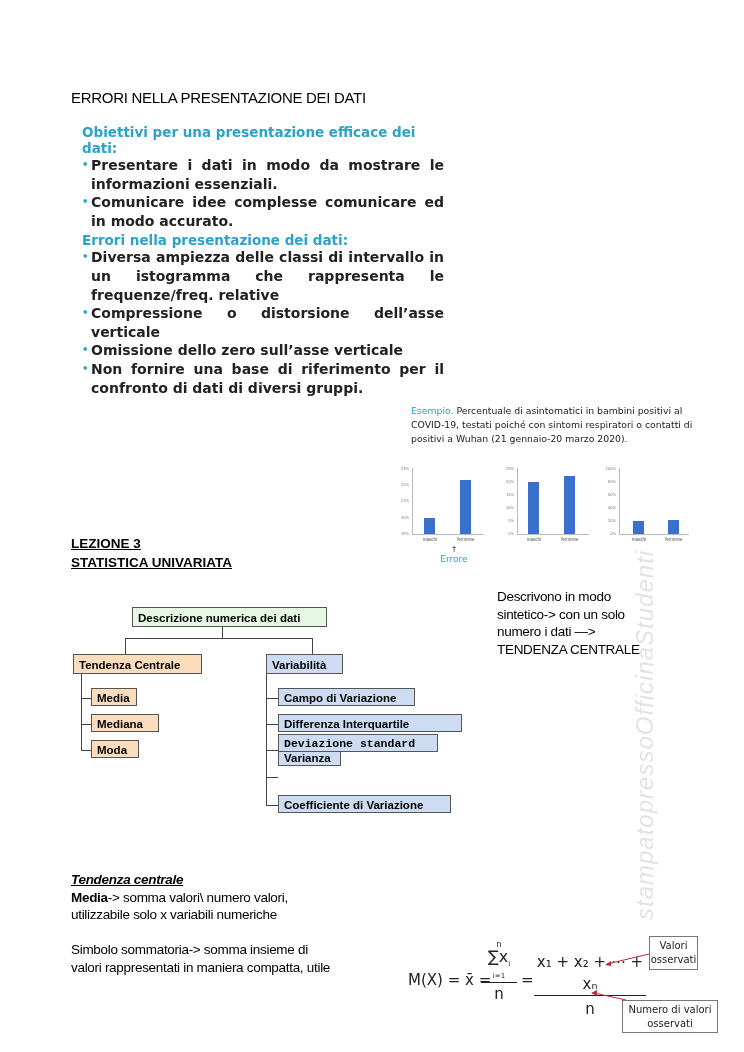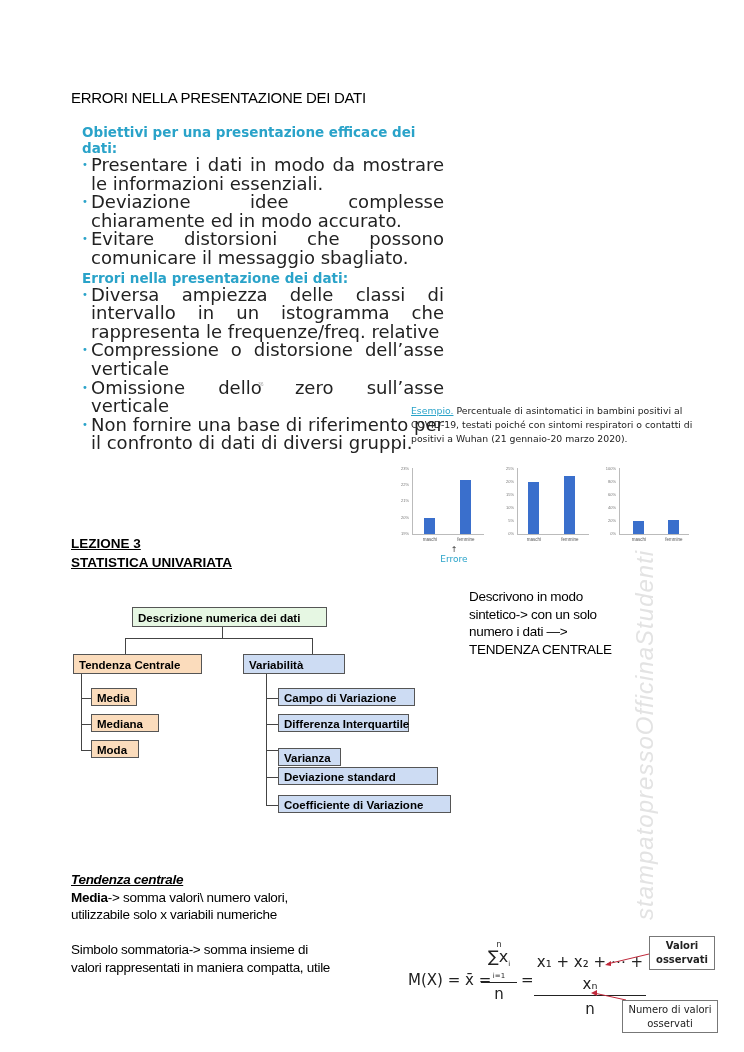--- a/index.html
+++ b/index.html
@@ -2,24 +2,24 @@
 <html><head>
 <meta charset="utf-8">
 <style>
   html, body { margin: 0; padding: 0; background: #ffffff; }
   body { width: 744px; height: 1052px; position: relative; overflow: hidden; font-family: "Liberation Sans", sans-serif; color: #000; }
   .abs { position: absolute; }
   .heading { font-size: 15px; letter-spacing: -0.3px; }
   .slide { font-family: "DejaVu Sans", sans-serif; color: #222; }
   .slide-title { color: #2aa3c9; font-weight: bold; font-size: 13.5px; }
   .slide ul { list-style: none; margin: 0; padding: 0; }
-  .slide li { position: relative; padding-left: 9px; font-size: 18px; line-height: 18.6px; text-align: justify; }
+  .slide li { position: relative; padding-left: 9px; font-size: 14px; line-height: 18.6px; text-align: justify; font-weight: bold; }
   .slide li::before { content: "•"; position: absolute; left: 0; top: 0; color: #2aa3c9; font-size: 10px; }
   .example { font-family: "DejaVu Sans", sans-serif; font-size: 9.3px; line-height: 14px; color: #222; }
-  .example .lbl { color: #2aa3c9; text-decoration: underline; }
+  .example .lbl { color: #2aa3c9; }
   .chart { position: absolute; }
   .chart .axis-y { position: absolute; border-left: 1px solid #bbb; }
   .chart .axis-x { position: absolute; border-top: 1px solid #bbb; }
   .chart .tick { position: absolute; font-size: 4px; color: #777; text-align: right; width: 14px; }
   .chart .bar { position: absolute; background: #3a6fcc; }
   .chart .cat { position: absolute; font-size: 4.5px; color: #555; text-align: center; width: 30px; }
   .errore { color: #2aa3c9; font-size: 9px; font-family: "DejaVu Sans", sans-serif; }
   .lesson { font-weight: bold; font-size: 13.5px; line-height: 19px; }
   .box { position: absolute; border: 1px solid #555; font-weight: bold; font-size: 11.5px; padding: 0 5px; height: 18px; line-height: 18px; white-space: nowrap; box-sizing: border-box; }
   .green { background: #e6f7e3; }
@@ -35,22 +35,21 @@
 </style>
 </head>
 <body>
 
 <div class="abs heading" style="left:71px; top:89px;">ERRORI NELLA PRESENTAZIONE DEI DATI</div>
 
 <div class="abs slide" style="left:82px; top:124px; width:362px;">
   <div class="slide-title">Obiettivi per una presentazione efficace dei dati:</div>
   <ul>
     <li>Presentare i dati in modo da mostrare le informazioni essenziali.</li>
-    <li>Deviazione idee complesse chiaramente ed in modo accurato.</li>
-    <li>Evitare distorsioni che possono comunicare il messaggio sbagliato.</li>
+    <li>Comunicare idee complesse comunicare ed in modo accurato.</li>
   </ul>
   <div class="slide-title" style="margin-top:2px;">Errori nella presentazione dei dati:</div>
   <ul>
     <li>Diversa ampiezza delle classi di intervallo in un istogramma che rappresenta le frequenze/freq. relative</li>
     <li>Compressione o distorsione dell’asse verticale</li>
     <li>Omissione dello zero sull’asse verticale</li>
     <li>Non fornire una base di riferimento per il confronto di dati di diversi gruppi.</li>
   </ul>
 </div>
 <div class="abs" style="left:258px; top:381px; font-size:5px; color:#aaa;">36</div>
@@ -127,34 +126,34 @@
 
   <div class="line" style="left:266px; top:673px; width:1px; height:133px;"></div>
   <div class="line" style="left:266px; top:698px; width:12px; height:1px;"></div>
   <div class="line" style="left:266px; top:724px; width:12px; height:1px;"></div>
   <div class="line" style="left:266px; top:750px; width:12px; height:1px;"></div>
   <div class="line" style="left:266px; top:777px; width:12px; height:1px;"></div>
   <div class="line" style="left:266px; top:805px; width:12px; height:1px;"></div>
 
   <div class="box green" style="left:132px; top:607px; width:195px; height:20px; line-height:20px;">Descrizione numerica dei dati</div>
   <div class="box orange" style="left:73px; top:654px; width:129px; height:20px; line-height:20px;">Tendenza Centrale</div>
-  <div class="box blue" style="left:243px; top:654px; width:102px; height:20px; line-height:20px;">Variabilità</div>
+  <div class="box blue" style="left:266px; top:654px; width:77px; height:20px; line-height:20px;">Variabilità</div>
 
   <div class="box orange" style="left:91px; top:688px; width:46px;">Media</div>
   <div class="box orange" style="left:91px; top:714px; width:68px;">Mediana</div>
   <div class="box orange" style="left:91px; top:740px; width:48px;">Moda</div>
 
   <div class="box blue" style="left:278px; top:688px; width:137px;">Campo di Variazione</div>
-  <div class="box blue" style="left:278px; top:714px; width:131px;">Differenza Interquartile</div>
+  <div class="box blue" style="left:278px; top:714px; width:184px;">Differenza Interquartile</div>
   <div class="box blue" style="left:278px; top:748px; width:63px;">Varianza</div>
-  <div class="box blue" style="left:278px; top:767px; width:160px;">Deviazione standard</div>
+  <div class="box blue" style="left:278px; top:734px; width:160px;font-family:Liberation Mono, monospace;">Deviazione standard</div>
   <div class="box blue" style="left:278px; top:795px; width:173px;">Coefficiente di Variazione</div>
 </div>
 
-<div class="abs side-note" style="left:469px; top:588px;">
+<div class="abs side-note" style="left:497px; top:588px;">
   <div>Descrivono in modo</div>
   <div>sintetico-&gt; con un solo</div>
   <div>numero i dati —&gt;</div>
   <div>TENDENZA CENTRALE</div>
 </div>
 
 <div class="watermark" style="left:631px; top:920px;">stampatopressoOfficinaStudenti</div>
 
 <div class="abs notes" style="left:71px; top:871px; width:330px;">
   <div class="u">Tendenza centrale</div>
@@ -181,14 +180,14 @@
     <div style="font-size:15px; line-height:26px;">n</div>
   </div>
 </div>
 
 <svg class="abs" style="left:560px; top:950px;" width="100" height="50">
   <line x1="89" y1="4" x2="47" y2="14" stroke="#c0283a" stroke-width="1"></line>
   <polygon points="45,15 51,11 51,16" fill="#c0283a"></polygon>
   <line x1="66" y1="50" x2="34" y2="43" stroke="#c0283a" stroke-width="1"></line>
   <polygon points="31,43 37,40 37,46" fill="#c0283a"></polygon>
 </svg>
-<div class="callout" style="left:649px; top:936px; width:66px; height:34px; padding-top:2px;font-weight:bold;">Valori osservati</div>
+<div class="callout" style="left:649px; top:936px; width:49px; height:34px; padding-top:2px;">Valori osservati</div>
 <div class="callout" style="left:622px; top:1000px; width:96px; height:33px; padding-top:2px;">Numero di valori osservati</div>
 
 </body></html>

